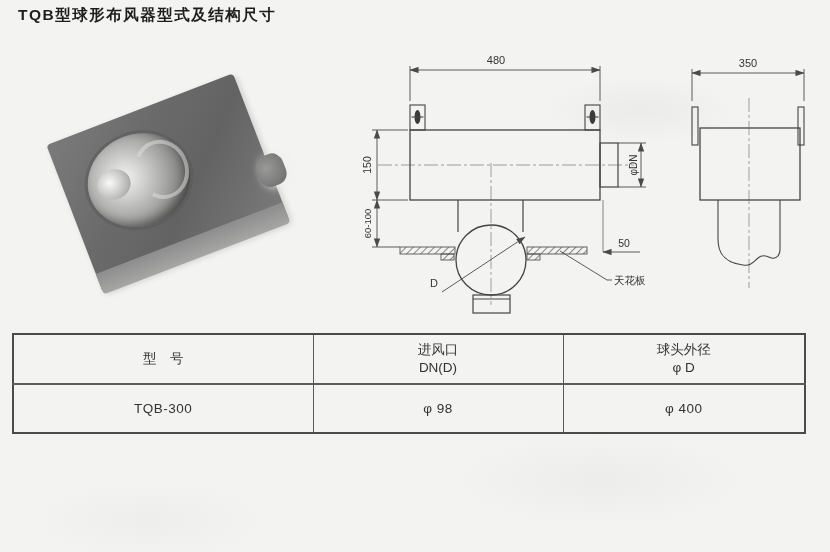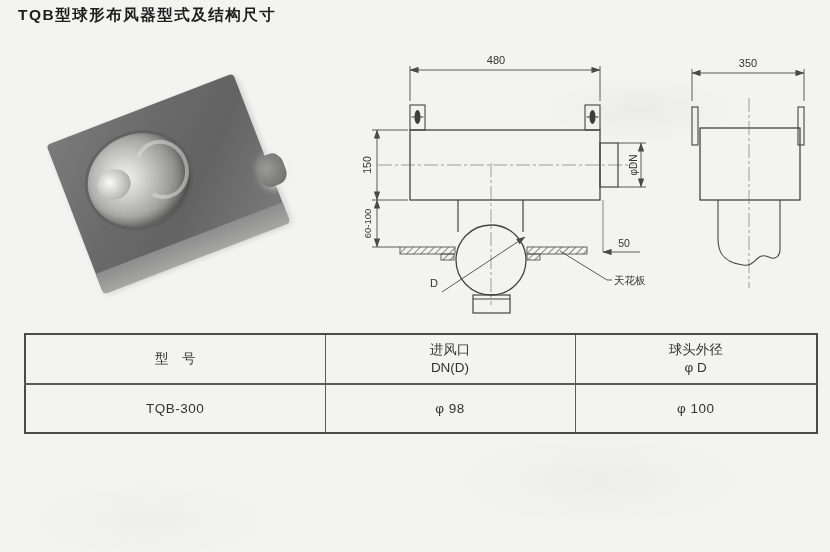--- a/index.html
+++ b/index.html
@@ -52,21 +52,21 @@
     background:radial-gradient(circle at 35% 40%, #9a9a99, #787877 70%, #6a6a69 100%);
     box-shadow:3px 2px 8px rgba(240,240,239,0.9);
   }
   
   svg{position:absolute;overflow:visible;}
   svg text{fill:#333;font-family:"Liberation Sans","DejaVu Sans",sans-serif;}
   .front-view{left:348px;top:43px;}
   .end-view{left:648px;top:43px;}
   
   .spec-table{
-    position:absolute;left:24px;top:333px;width:792px;
+    position:absolute;left:12px;top:333px;width:792px;
     border-collapse:collapse;table-layout:fixed;
     color:#333;
     border-radius:21px;
   }
   .spec-table th,.spec-table td{
     border:1px solid #5a5a5a;text-align:center;vertical-align:middle;
     font-weight:normal;font-size:13.5px;padding:0;
   }
   .spec-table{border:2px solid #4a4a4a;}
   .spec-table thead th{height:48px;border-bottom-width:2px;}
@@ -226,18 +226,18 @@
         <th>
           <span class="hdr-line">球头外径</span>
           <span class="hdr-line">φ D</span>
         </th>
       </tr>
     </thead>
     <tbody>
       <tr>
         <td>TQB-300</td>
         <td>φ 98</td>
-        <td>φ 100</td>
+        <td>φ 400</td>
       </tr>
     </tbody>
   </table>
 
 </div>
 
 </body></html>

